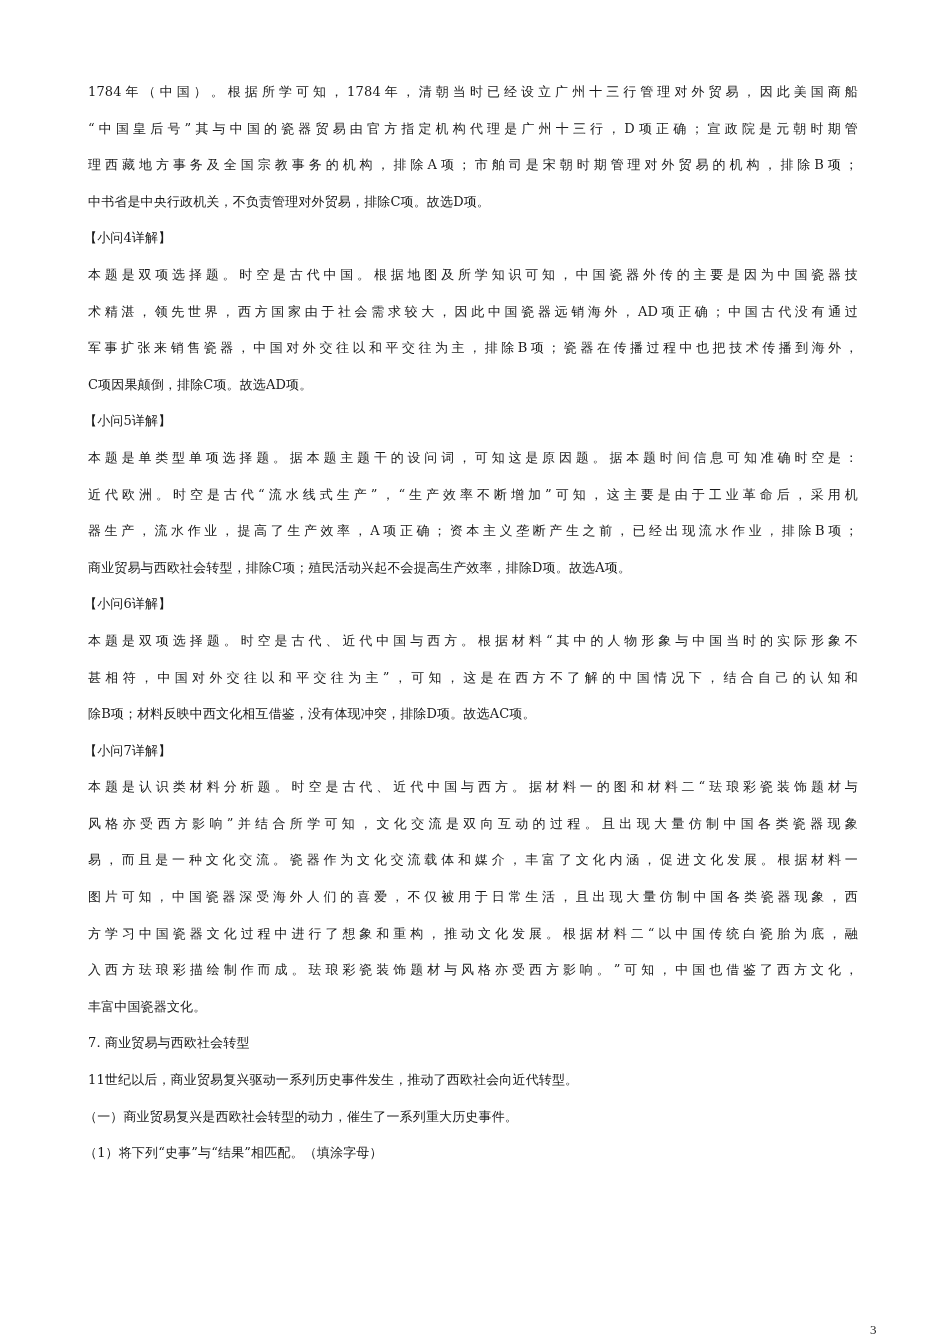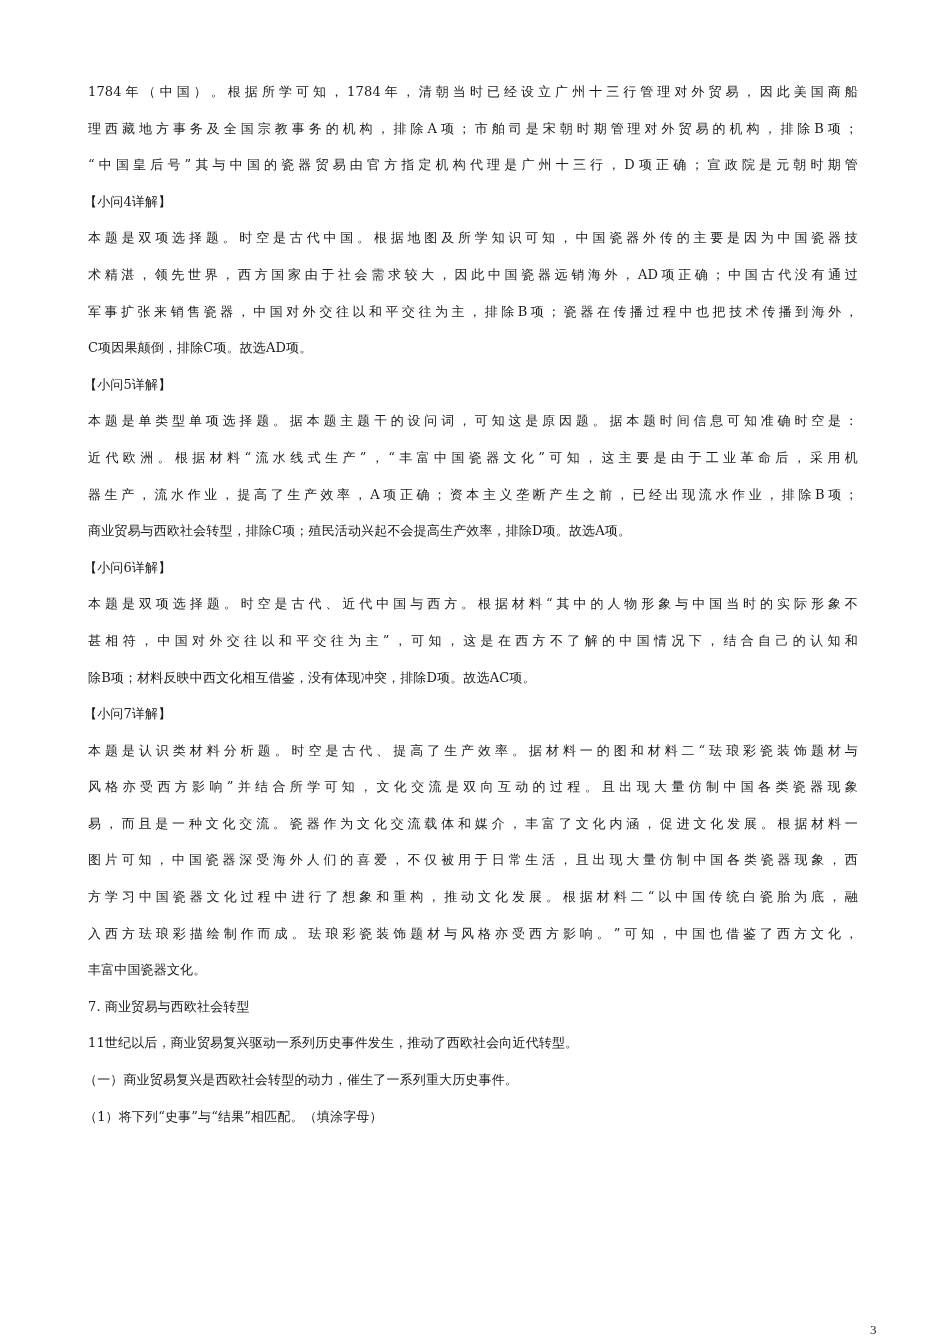--- a/index.html
+++ b/index.html
@@ -13,42 +13,43 @@
     .sub { margin-left: -4px; }
     .page-number { position: absolute; left: 870px; top: 1322px; font-size: 13px;
                    font-family: "Liberation Serif", serif; }
   </style>
 </head>
 <body>
 
 <div class="page">
 
   <div class="line just">1784年（中国）。根据所学可知，1784年，清朝当时已经设立广州十三行管理对外贸易，因此美国商船</div>
+  <div class="line just">“中国皇后号”其与中国的瓷器贸易由官方指定机构代理是广州十三行，D项正确；宣政院是元朝时期管</div>
   <div class="line just">理西藏地方事务及全国宗教事务的机构，排除A项；市舶司是宋朝时期管理对外贸易的机构，排除B项；</div>
-  <div class="line just">“中国皇后号”其与中国的瓷器贸易由官方指定机构代理是广州十三行，D项正确；宣政院是元朝时期管</div>
+  <div class="line">中书省是中央行政机关，不负责管理对外贸易，排除C项。故选D项。</div>
 
   <div class="line heading">【小问4详解】</div>
   <div class="line just">本题是双项选择题。时空是古代中国。根据地图及所学知识可知，中国瓷器外传的主要是因为中国瓷器技</div>
   <div class="line just">术精湛，领先世界，西方国家由于社会需求较大，因此中国瓷器远销海外，AD项正确；中国古代没有通过</div>
   <div class="line just">军事扩张来销售瓷器，中国对外交往以和平交往为主，排除B项；瓷器在传播过程中也把技术传播到海外，</div>
   <div class="line">C项因果颠倒，排除C项。故选AD项。</div>
 
   <div class="line heading">【小问5详解】</div>
   <div class="line just">本题是单类型单项选择题。据本题主题干的设问词，可知这是原因题。据本题时间信息可知准确时空是：</div>
-  <div class="line just">近代欧洲。根据材料“流水线式生产”，“丰富中国瓷器文化”可知，这主要是由于工业革命后，采用机</div>
+  <div class="line just">近代欧洲。时空是古代“流水线式生产”，“生产效率不断增加”可知，这主要是由于工业革命后，采用机</div>
   <div class="line just">器生产，流水作业，提高了生产效率，A项正确；资本主义垄断产生之前，已经出现流水作业，排除B项；</div>
   <div class="line">商业贸易与西欧社会转型，排除C项；殖民活动兴起不会提高生产效率，排除D项。故选A项。</div>
 
   <div class="line heading">【小问6详解】</div>
   <div class="line just">本题是双项选择题。时空是古代、近代中国与西方。根据材料“其中的人物形象与中国当时的实际形象不</div>
   <div class="line just">甚相符，中国对外交往以和平交往为主”，可知，这是在西方不了解的中国情况下，结合自己的认知和</div>
   <div class="line">除B项；材料反映中西文化相互借鉴，没有体现冲突，排除D项。故选AC项。</div>
 
   <div class="line heading">【小问7详解】</div>
-  <div class="line just">本题是认识类材料分析题。时空是古代、提高了生产效率。据材料一的图和材料二“珐琅彩瓷装饰题材与</div>
+  <div class="line just">本题是认识类材料分析题。时空是古代、近代中国与西方。据材料一的图和材料二“珐琅彩瓷装饰题材与</div>
   <div class="line just">风格亦受西方影响”并结合所学可知，文化交流是双向互动的过程。且出现大量仿制中国各类瓷器现象</div>
   <div class="line just">易，而且是一种文化交流。瓷器作为文化交流载体和媒介，丰富了文化内涵，促进文化发展。根据材料一</div>
   <div class="line just">图片可知，中国瓷器深受海外人们的喜爱，不仅被用于日常生活，且出现大量仿制中国各类瓷器现象，西</div>
   <div class="line just">方学习中国瓷器文化过程中进行了想象和重构，推动文化发展。根据材料二“以中国传统白瓷胎为底，融</div>
   <div class="line just">入西方珐琅彩描绘制作而成。珐琅彩瓷装饰题材与风格亦受西方影响。”可知，中国也借鉴了西方文化，</div>
   <div class="line">丰富中国瓷器文化。</div>
 
   <div class="line">7. 商业贸易与西欧社会转型</div>
   <div class="line">11世纪以后，商业贸易复兴驱动一系列历史事件发生，推动了西欧社会向近代转型。</div>
   <div class="line sub">（一）商业贸易复兴是西欧社会转型的动力，催生了一系列重大历史事件。</div>

